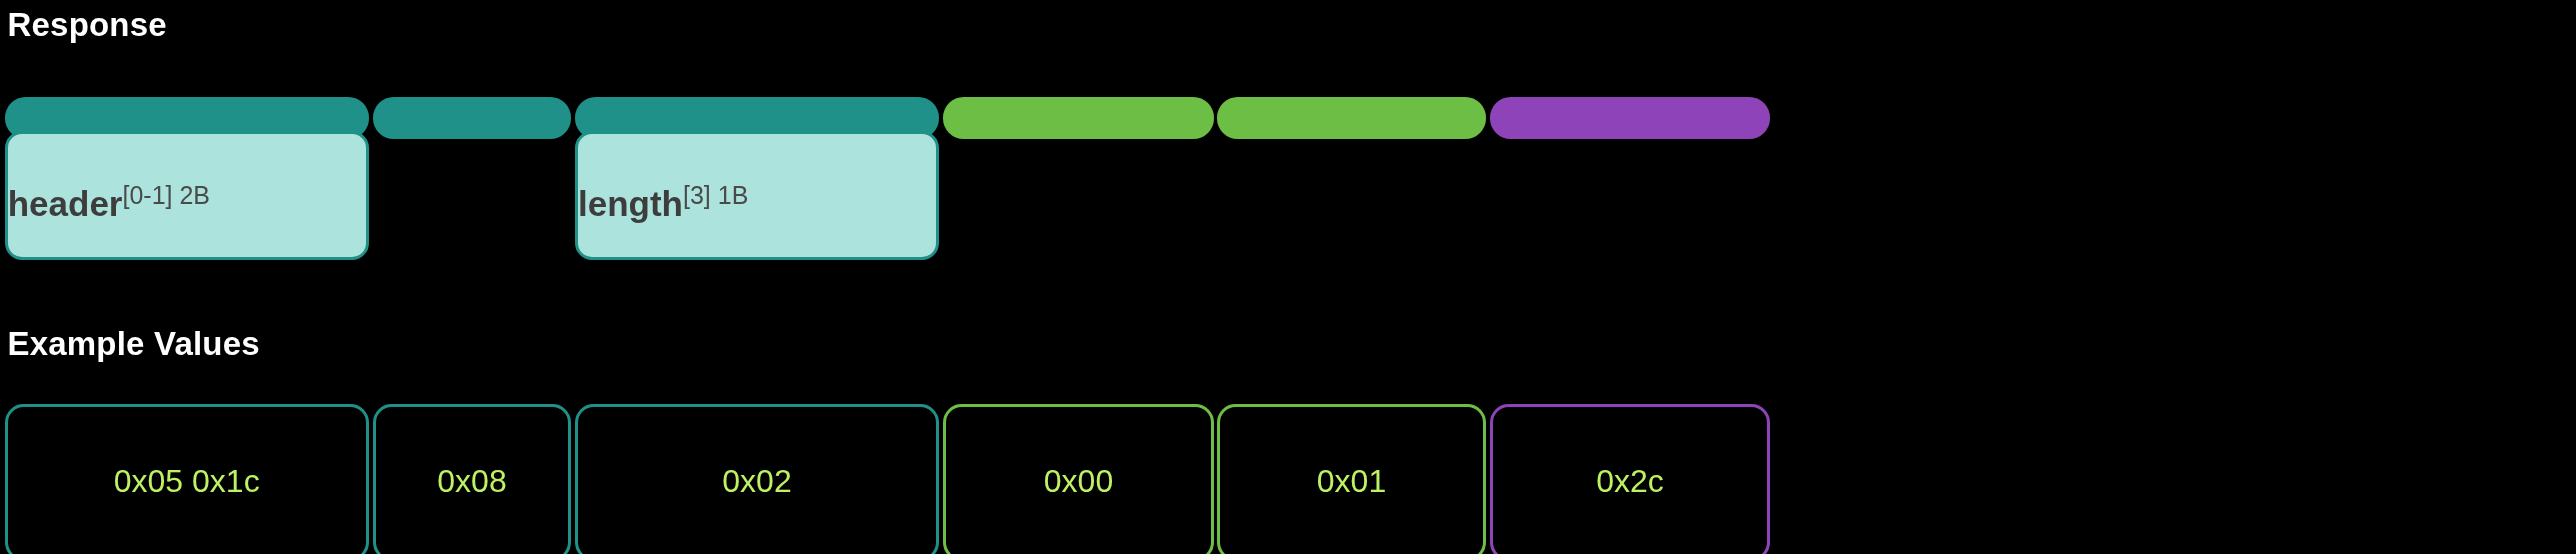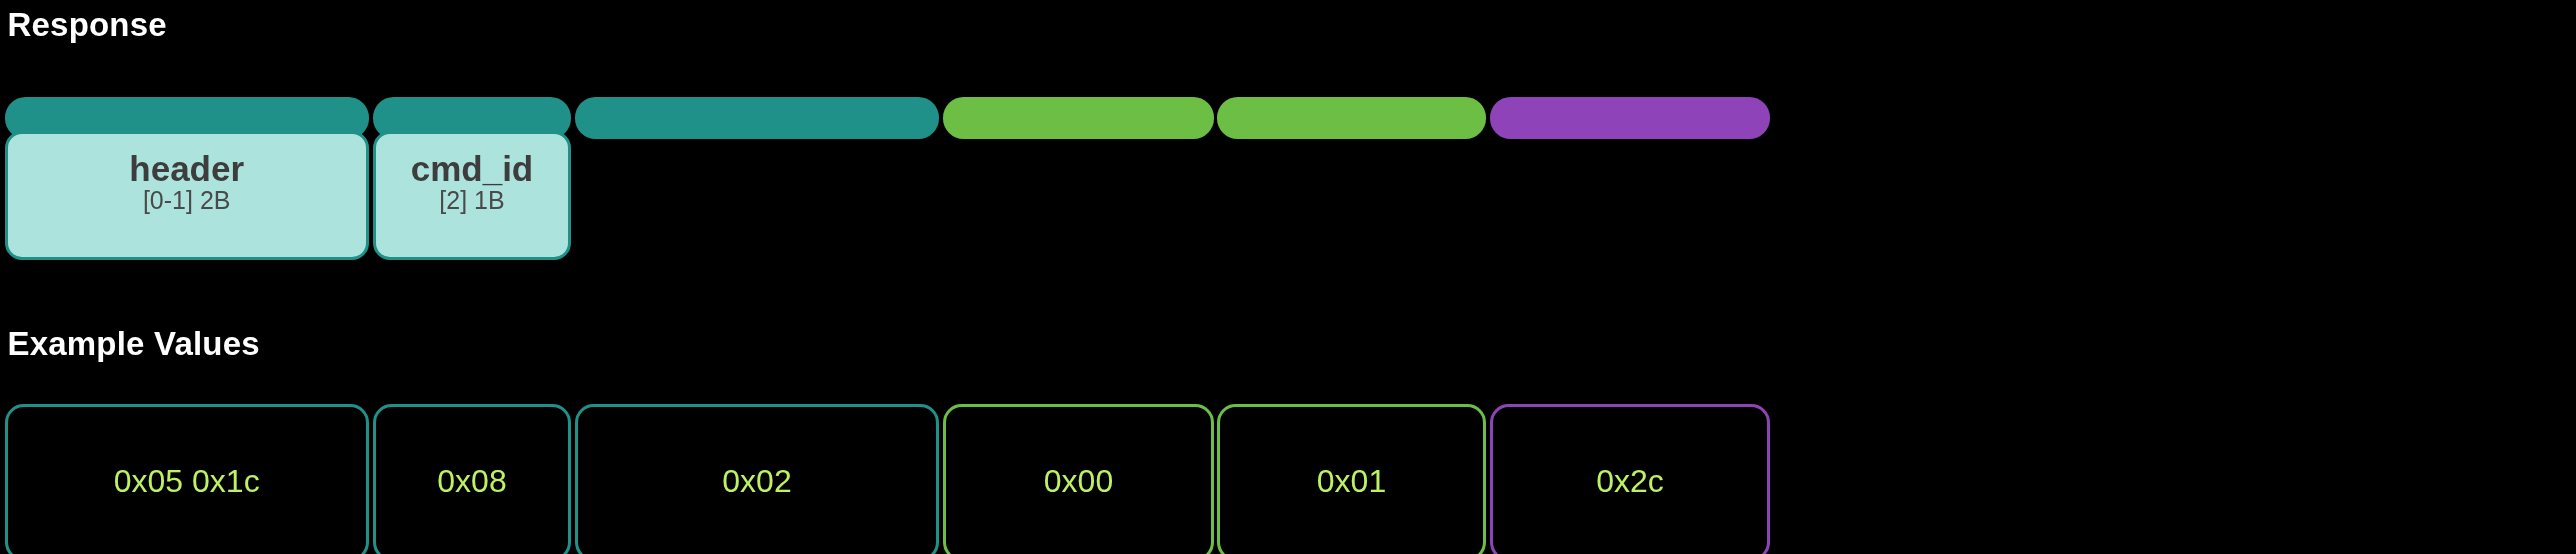--- a/index.html
+++ b/index.html
@@ -64,21 +64,21 @@
     position: absolute;
     left: 0;
     top: 39px;
     right: 0;
     height: 129px;
     border-radius: 17px;
     border-style: solid;
     border-width: 3.7px;
     box-sizing: border-box;
     display: flex;
-    flex-direction: column;
+    flex-direction: row;
     align-items: center;
     justify-content: flex-start;
   }
   .field-name {
     margin-top: 17px;
     font-size: 35px;
     font-weight: bold;
     color: #3d3d3d;
     white-space: nowrap;
     line-height: 1.05;
@@ -127,27 +127,27 @@
   <div class="field-row">
       <div class="field" style="left: 4.7px; width: 364px;">
         <div class="field-bar" style="background: rgb(31, 145, 137);"></div>
         <div class="field-box" style="background: rgb(173, 227, 221); border-color: rgb(31, 145, 137);">
           <div class="field-name">header</div>
           <div class="field-meta">[0-1] 2B</div>
         </div>
       </div>
       <div class="field" style="left: 373px; width: 198px;">
         <div class="field-bar" style="background: rgb(31, 145, 137);"></div>
-        <div class="field-box" style="background: rgb(173, 227, 221); border-color: rgb(31, 145, 137);">
-          <div class="field-name">cmd_id</div>
-          <div class="field-meta">[2] 1B</div>
-        </div>
       </div>
       <div class="field" style="left: 575px; width: 364px;">
         <div class="field-bar" style="background: rgb(31, 145, 137);"></div>
+        <div class="field-box" style="background: rgb(173, 227, 221); border-color: rgb(31, 145, 137);">
+          <div class="field-name">length</div>
+          <div class="field-meta">[3] 1B</div>
+        </div>
       </div>
       <div class="field" style="left: 943px; width: 271px;">
         <div class="field-bar" style="background: rgb(108, 190, 69);"></div>
       </div>
       <div class="field" style="left: 1217px; width: 269px;">
         <div class="field-bar" style="background: rgb(108, 190, 69);"></div>
       </div>
       <div class="field" style="left: 1490px; width: 280px;">
         <div class="field-bar" style="background: rgb(142, 68, 184);"></div>
       </div>

